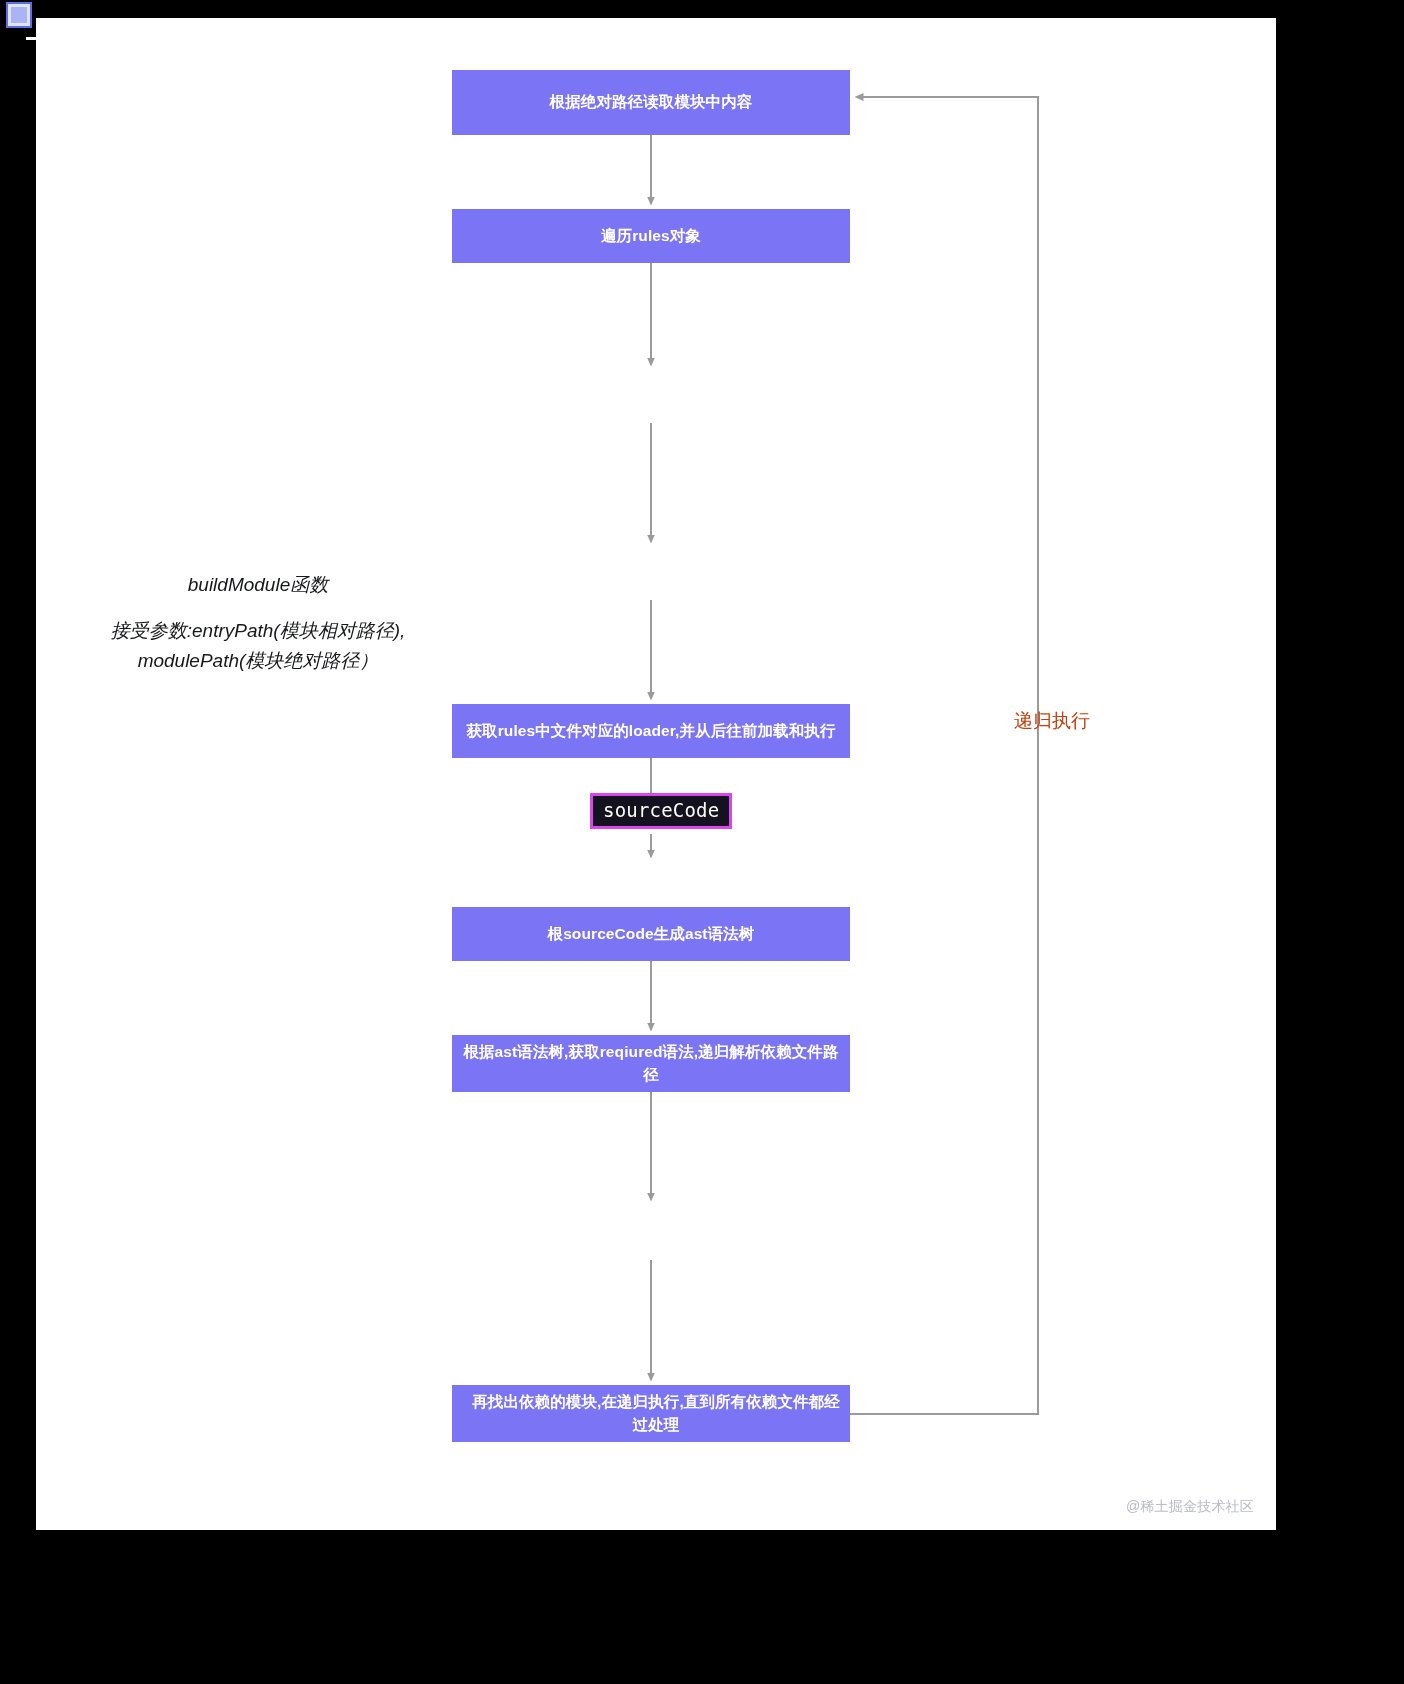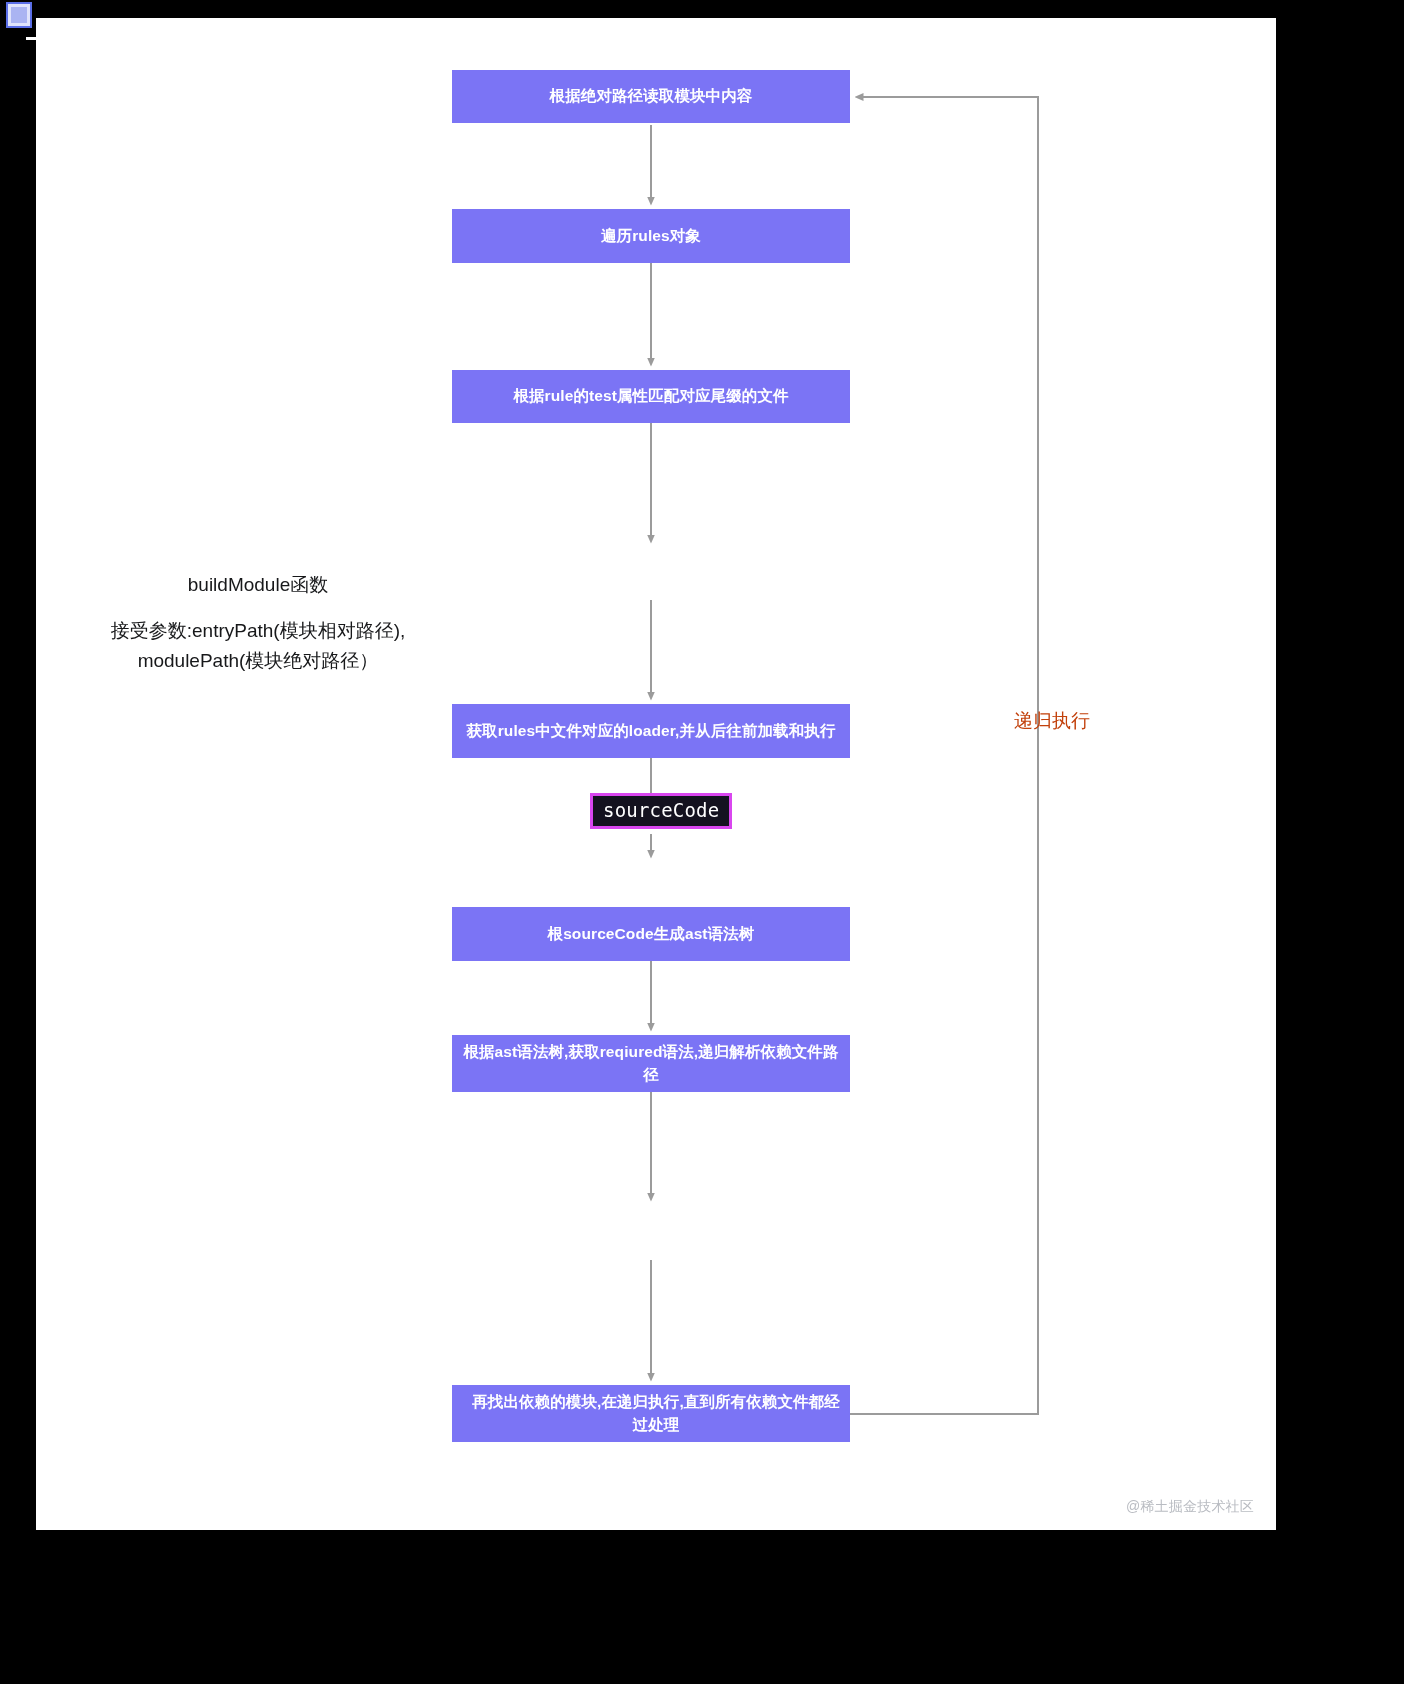--- a/index.html
+++ b/index.html
@@ -84,21 +84,21 @@
     font-size: 15.5px;
     font-weight: 600;
     letter-spacing: 0.1px;
     line-height: 1.45;
     padding: 4px 6px;
     width: 398px;
     left: 416px;
   }
 
   
-  #node-0 { top: 52px;   height: 53px; }
+  #node-0 { top: 52px;   height: 65px; }
   #node-1 { top: 191px;  height: 54px; }
   #node-2 { top: 352px;  height: 53px; }
   #node-3 { top: 529px;  height: 53px; }
   #node-4 { top: 686px;  height: 54px; }
   #node-5 { top: 844px;  height: 54px; margin-top: 45px; }
   #node-6 { top: 1017px; height: 57px; }
   #node-7 { top: 1187px; height: 55px; }
   #node-8 { top: 1367px; height: 57px; padding-left: 16px; }
 
   
@@ -122,20 +122,21 @@
   #function-annotation {
     position: absolute;
     left: 36px;
     top: 552px;
     width: 372px;
     text-align: center;
     color: #17181a;
     font-size: 19px;
     line-height: 1.58;
     font-weight: 400;
+    font-style: italic;
   }
   #function-annotation .ann-title { display: block; }
   #function-annotation .ann-params { display: block; margin-top: 16px; }
 
   
   #recursion-label {
     position: absolute;
     left: 926px;
     top: 690px;
     width: 180px;
@@ -197,21 +198,20 @@
 
         <line class="edge-line" x1="615" y1="1242" x2="615" y2="1359" marker-end="url(#arrowhead)"></line>
 
         <path class="edge-line" d="M814,1396 L1002,1396 L1002,79 L823,79" marker-end="url(#arrowhead)"></path>
       </svg>
 
       <div class="flow-node" id="node-0">根据绝对路径读取模块中内容</div>
 
       <div class="flow-node" id="node-1">遍历rules对象</div>
 
-      <div class="flow-node" id="node-2">根据rule的test属性匹配对应尾缀的文件</div>
 
 
       <div class="flow-node" id="node-4">获取rules中文件对应的loader,并从后往前加载和执行</div>
 
       <div class="flow-node" id="node-5">根sourceCode生成ast语法树</div>
 
       <div class="flow-node" id="node-6">根据ast语法树,获取reqiured语法,递归解析依赖文件路径</div>
 
 
       <div class="flow-node" id="node-8">再找出依赖的模块,在递归执行,直到所有依赖文件都经过处理</div>

